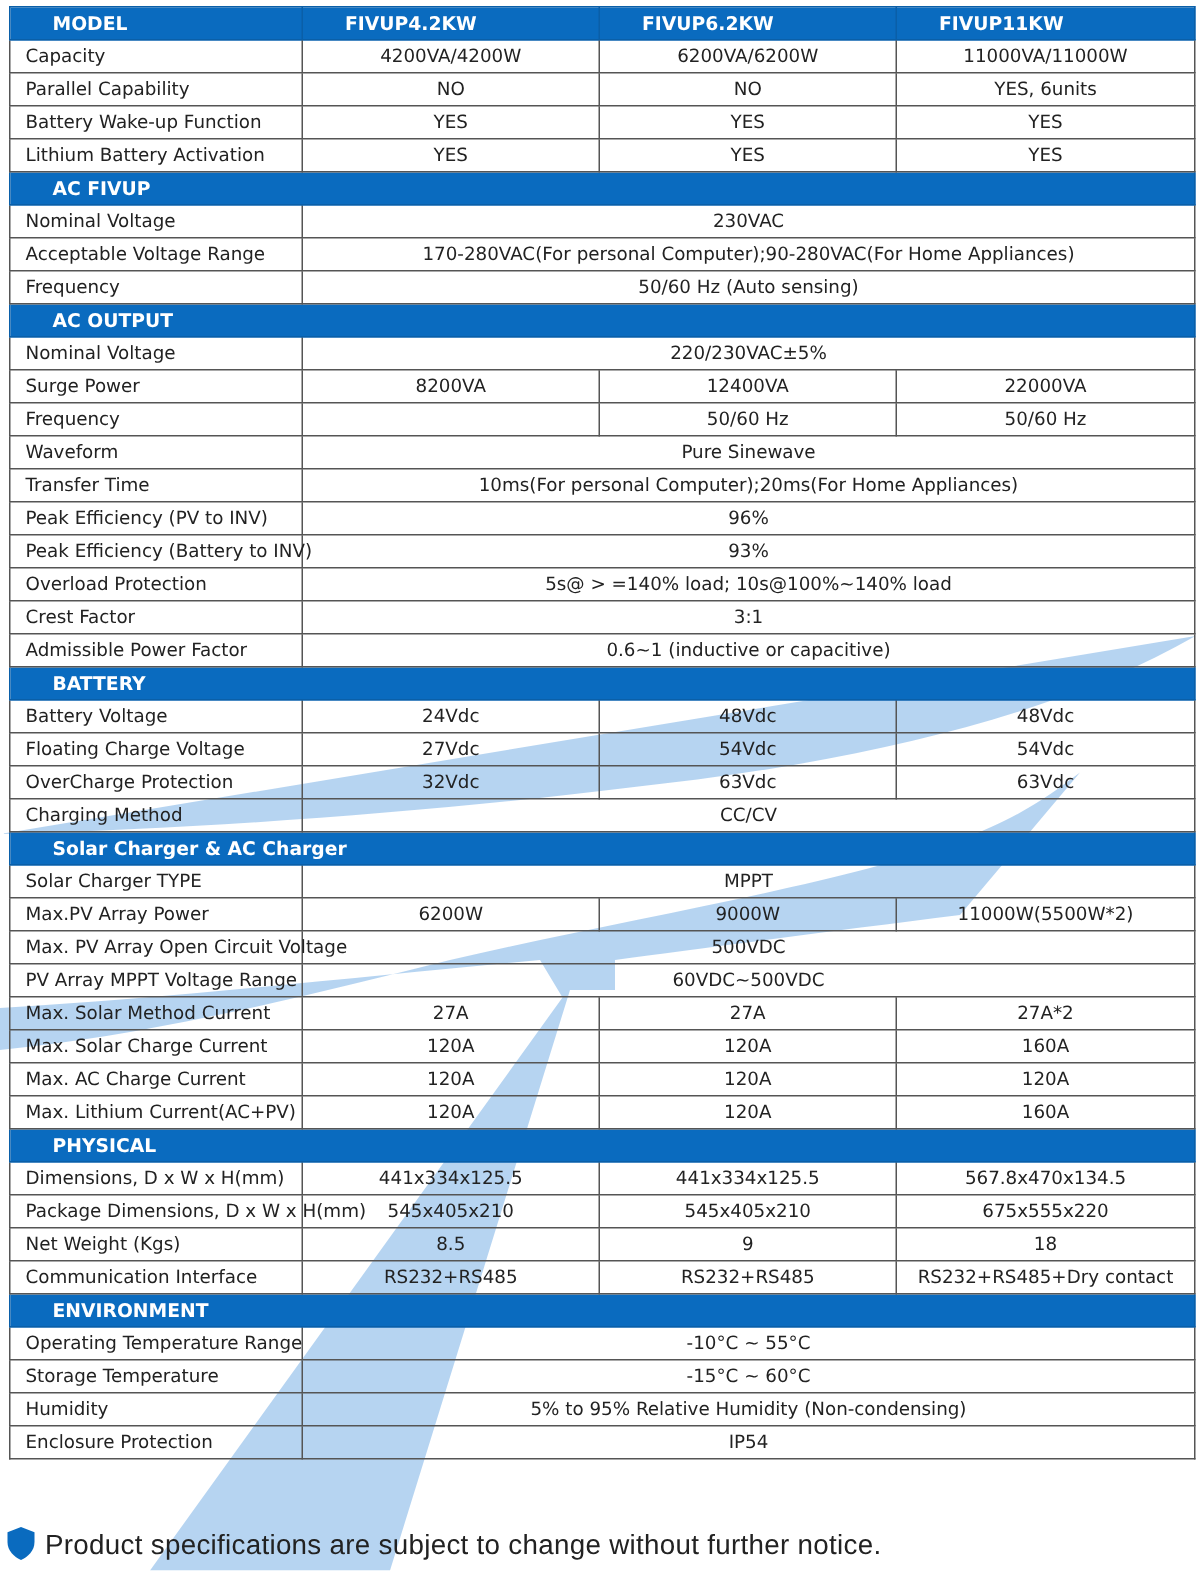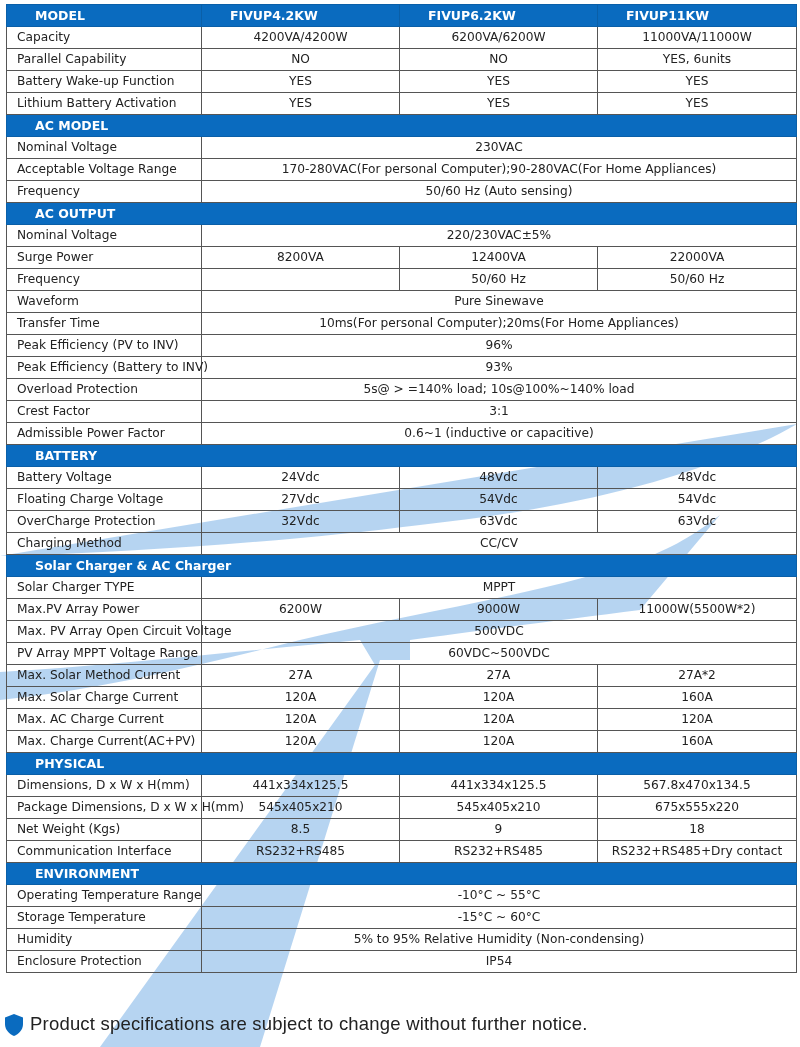--- a/index.html
+++ b/index.html
@@ -9,21 +9,21 @@
   #spec-table { position: absolute; left: 6px; top: 4px; width: 790px; border-collapse: collapse; z-index: 1; table-layout: fixed; }
   #spec-table td { border: 1px solid #555; height: 21px; padding: 0 0 0 10px; font-size: 12.2px; line-height: 21px; white-space: nowrap; overflow: visible; }
   #spec-table td.val { text-align: center; padding: 0; }
   #spec-table tr.sec td { background: #0a6bbf; color: #fff; font-weight: bold; font-size: 12.5px; border-color: #0a5fa8; padding-left: 28px; }
   #spec-table tr.sec td.c { }
   #spec-table col.c0 { width: 195px; }
   #spec-table col.c1 { width: 198px; }
   #spec-table col.c2 { width: 198px; }
   #spec-table col.c3 { width: 199px; }
   .swoosh-fill { fill: #a9cdef; fill-opacity: 0.85; }
-  #footer { position: absolute; left: 4px; top: 1013px; height: 28px; display: flex; align-items: flex-start; z-index: 2; }
+  #footer { position: absolute; left: 4px; top: 1013px; height: 28px; display: flex; align-items: flex-end; z-index: 2; }
   #footer .shield { width: 20px; height: 24px; margin-right: 6px; }
   #footer .note { font-family: "Liberation Sans", sans-serif; font-size: 18.5px; color: #222; letter-spacing: 0.2px; }
 </style>
 </head>
 <body>
 
 <svg id="bg-swoosh" viewBox="0 0 800 1047" preserveAspectRatio="none">
   <path class="swoosh-fill" d="M797,424 C700,480 560,510 420,525 C300,540 150,552 0,556 L0,700
            C100,690 200,665 300,640 C420,612 560,590 640,560 C680,545 700,530 720,515
            L640,610 C560,620 470,632 410,640 L410,660 L380,660 L260,1047 L100,1047 L375,665
@@ -62,21 +62,21 @@
         <td class="val">YES</td>
         <td class="val">YES</td>
       </tr>
       <tr>
         <td>Lithium Battery Activation</td>
         <td class="val">YES</td>
         <td class="val">YES</td>
         <td class="val">YES</td>
       </tr>
       <tr class="sec">
-        <td colspan="4">AC  MODEL</td>
+        <td colspan="4">AC  FIVUP</td>
       </tr>
       <tr>
         <td>Nominal Voltage</td>
         <td colspan="3" class="val">230VAC</td>
       </tr>
       <tr>
         <td>Acceptable Voltage Range</td>
         <td colspan="3" class="val">170-280VAC(For personal Computer);90-280VAC(For  Home Appliances)</td>
       </tr>
       <tr>
@@ -188,21 +188,21 @@
         <td class="val">120A</td>
         <td class="val">160A</td>
       </tr>
       <tr>
         <td>Max. AC Charge Current</td>
         <td class="val">120A</td>
         <td class="val">120A</td>
         <td class="val">120A</td>
       </tr>
       <tr>
-        <td>Max. Charge Current(AC+PV)</td>
+        <td>Max. Lithium Current(AC+PV)</td>
         <td class="val">120A</td>
         <td class="val">120A</td>
         <td class="val">160A</td>
       </tr>
       <tr class="sec">
         <td colspan="4">PHYSICAL</td>
       </tr>
       <tr>
         <td>Dimensions, D x W x H(mm)</td>
         <td class="val">441x334x125.5</td>

